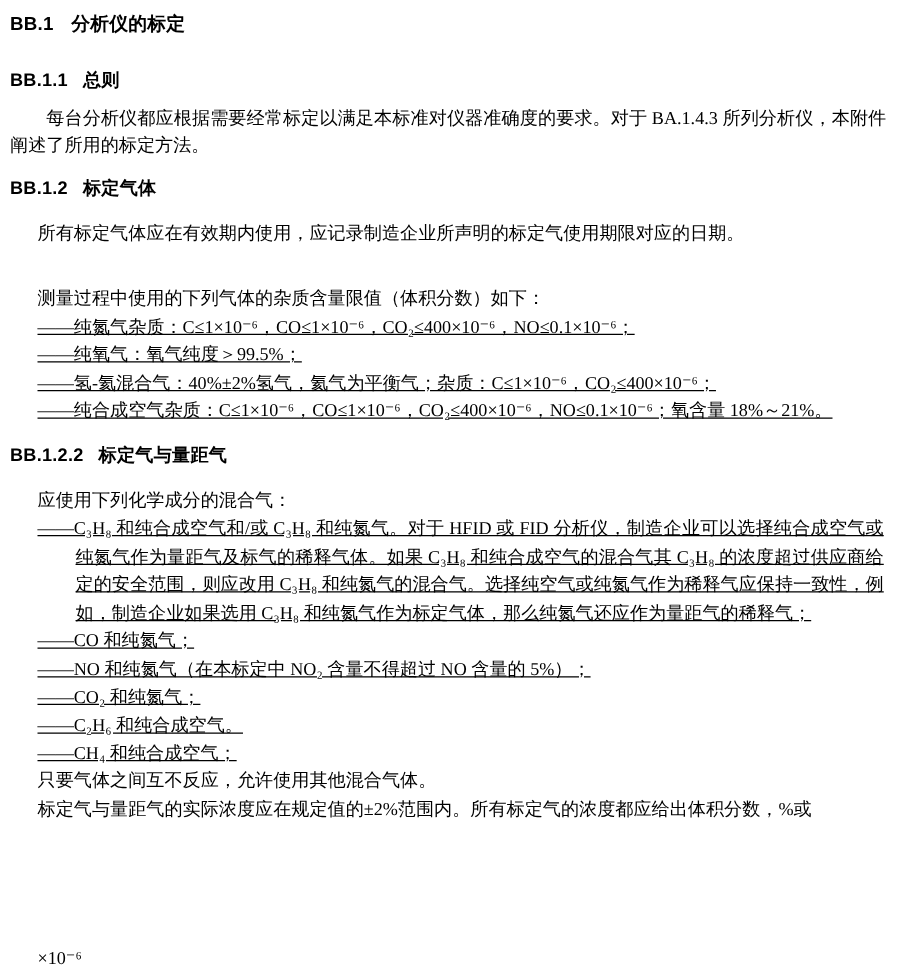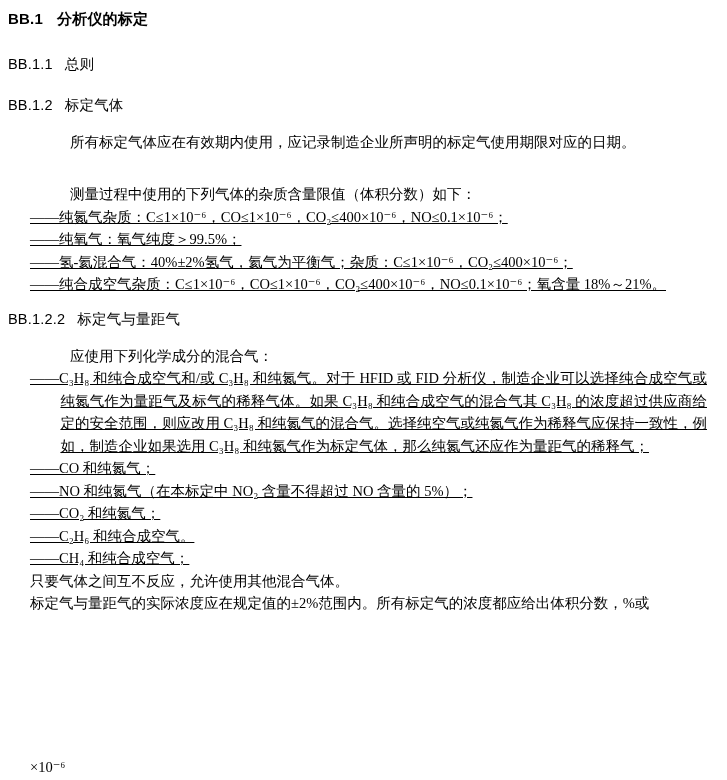--- a/index.html
+++ b/index.html
@@ -28,42 +28,41 @@
     margin: 0;
     padding: 10px 0 0 8px;
     letter-spacing: 0.2px;
   }
   .h1 .num {
     margin-right: 14px;
   }
   .h2 {
     font-family: "Liberation Sans", "DejaVu Sans", sans-serif;
     font-size: 14.5px;
-    font-weight: normal;
+    font-weight: bold;
     margin: 0;
     padding: 0 0 0 8px;
     letter-spacing: 0.2px;
   }
   .h2 .num {
     margin-right: 12px;
   }
   .para {
     font-size: 14.5px;
     line-height: 1.55;
     margin: 0;
     padding: 0 18px 0 8px;
     text-align: justify;
   }
   .indent {
     text-indent: 2em;
   }
   .block {
     padding-left: 30px;
     padding-right: 20px;
-    margin-left: 40px;
   }
   .list-line {
     font-size: 14.5px;
     line-height: 1.55;
     padding-left: 30px;
     padding-right: 16px;
     text-indent: 0;
   }
   .hang {
     padding-left: 30px;
@@ -107,20 +106,21 @@
   </h1>
 
   <div class="sp-1"></div>
 
   <h2 class="h2">
     <span class="num">BB.1.1</span><span>总则</span>
   </h2>
 
   <div class="sp-3"></div>
 
+  <p class="para indent">每台分析仪都应根据需要经常标定以满足本标准对仪器准确度的要求。对于 BA.1.4.3 所列分析仪，本附件阐述了所用的标定方法。</p>
 
   <div class="sp-4"></div>
 
   <h2 class="h2">
     <span class="num">BB.1.2</span><span>标定气体</span>
   </h2>
 
   <div class="sp-2"></div>
 
   <p class="para block">所有标定气体应在有效期内使用，应记录制造企业所声明的标定气使用期限对应的日期。</p>

